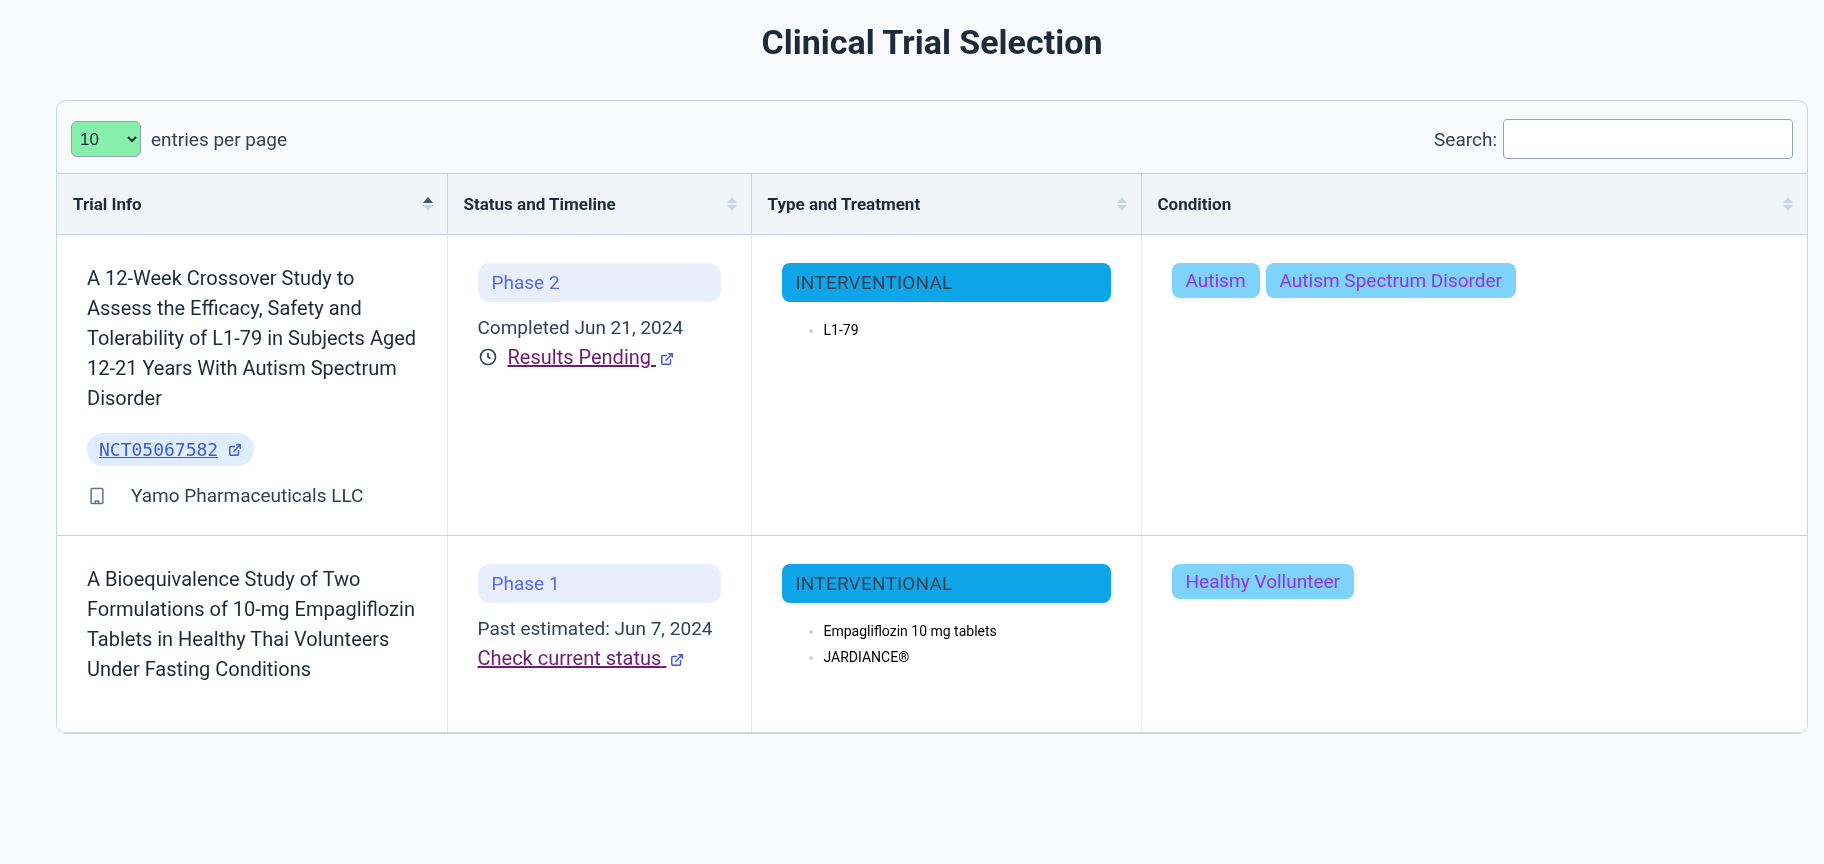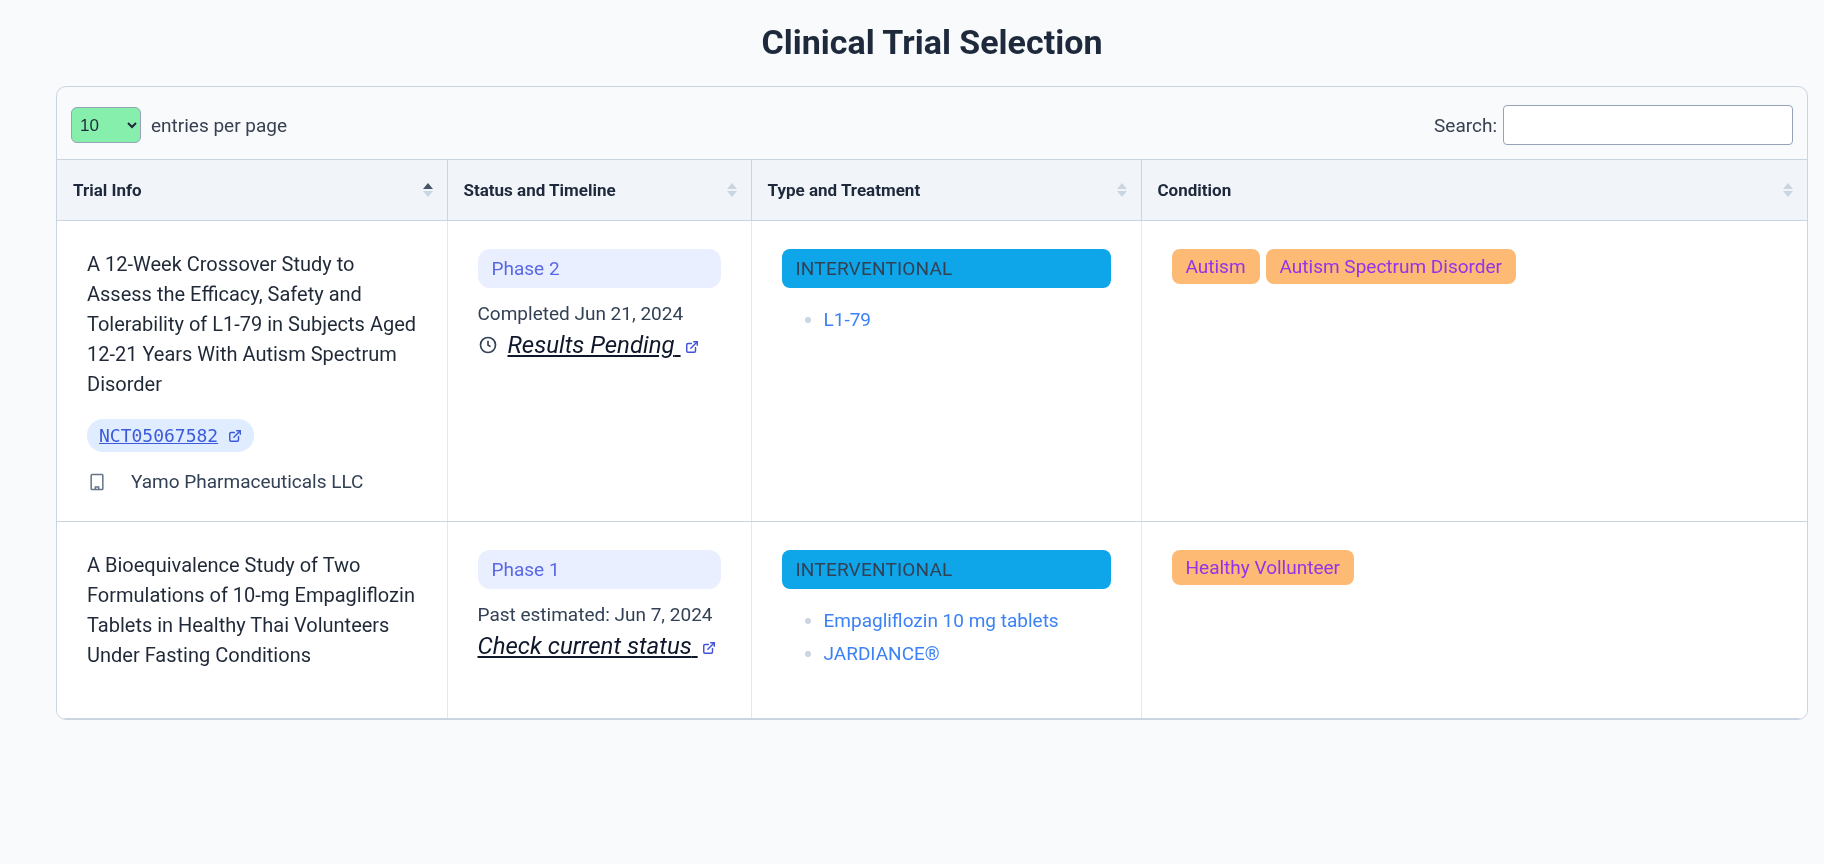--- a/index.html
+++ b/index.html
@@ -18,21 +18,21 @@
   }
   .inner {
     margin-left: 40px;
     margin-right: 0;
   }
   h1.page-title {
     font-size: 34px;
     font-weight: 700;
     text-align: center;
     color: #1e293b;
-    margin: 22px 0 24px 0;
+    margin: 22px 0 38px 0;
   }
   .table-card {
     border: 1px solid #cbd5e1;
     border-radius: 10px;
     background: #f8fafc;
     overflow: hidden;
   }
   .table-controls {
     display: flex;
     align-items: center;
@@ -166,43 +166,42 @@
     color: #334155;
     font-size: 19px;
     margin-bottom: 6px;
   }
   .status-link-row {
     display: flex;
     align-items: center;
     gap: 10px;
   }
   .link {
-    color: #0f172a;
+    color: #701a75;
     text-decoration: underline;
-    font-size: 24px;
+    font-size: 20px;
     cursor: pointer;
-    font-style: italic;
   }
   .link .ext, .nct-badge .ext {
     font-size: 14px;
     margin-left: 4px;
   }
   ul.treat-list {
     margin: 20px 0 0 0;
     padding-left: 42px;
-    color: #3b82f6;
-    font-size: 19px;
+    color: #000000;
+    font-size: 14px;
   }
   ul.treat-list li {
     margin: 10px 0;
   }
   ul.treat-list li::marker { color: #cbd5e1; }
   .cond-pill {
     display: inline-block;
-    background: #fdba74;
+    background: #7dd3fc;
     color: #9333ea;
     font-size: 19px;
     padding: 6px 14px;
     border-radius: 8px;
     margin: 0 6px 12px 0;
   }
   svg { display: inline-block; vertical-align: middle; }
 </style>
 </head>
 <body>

